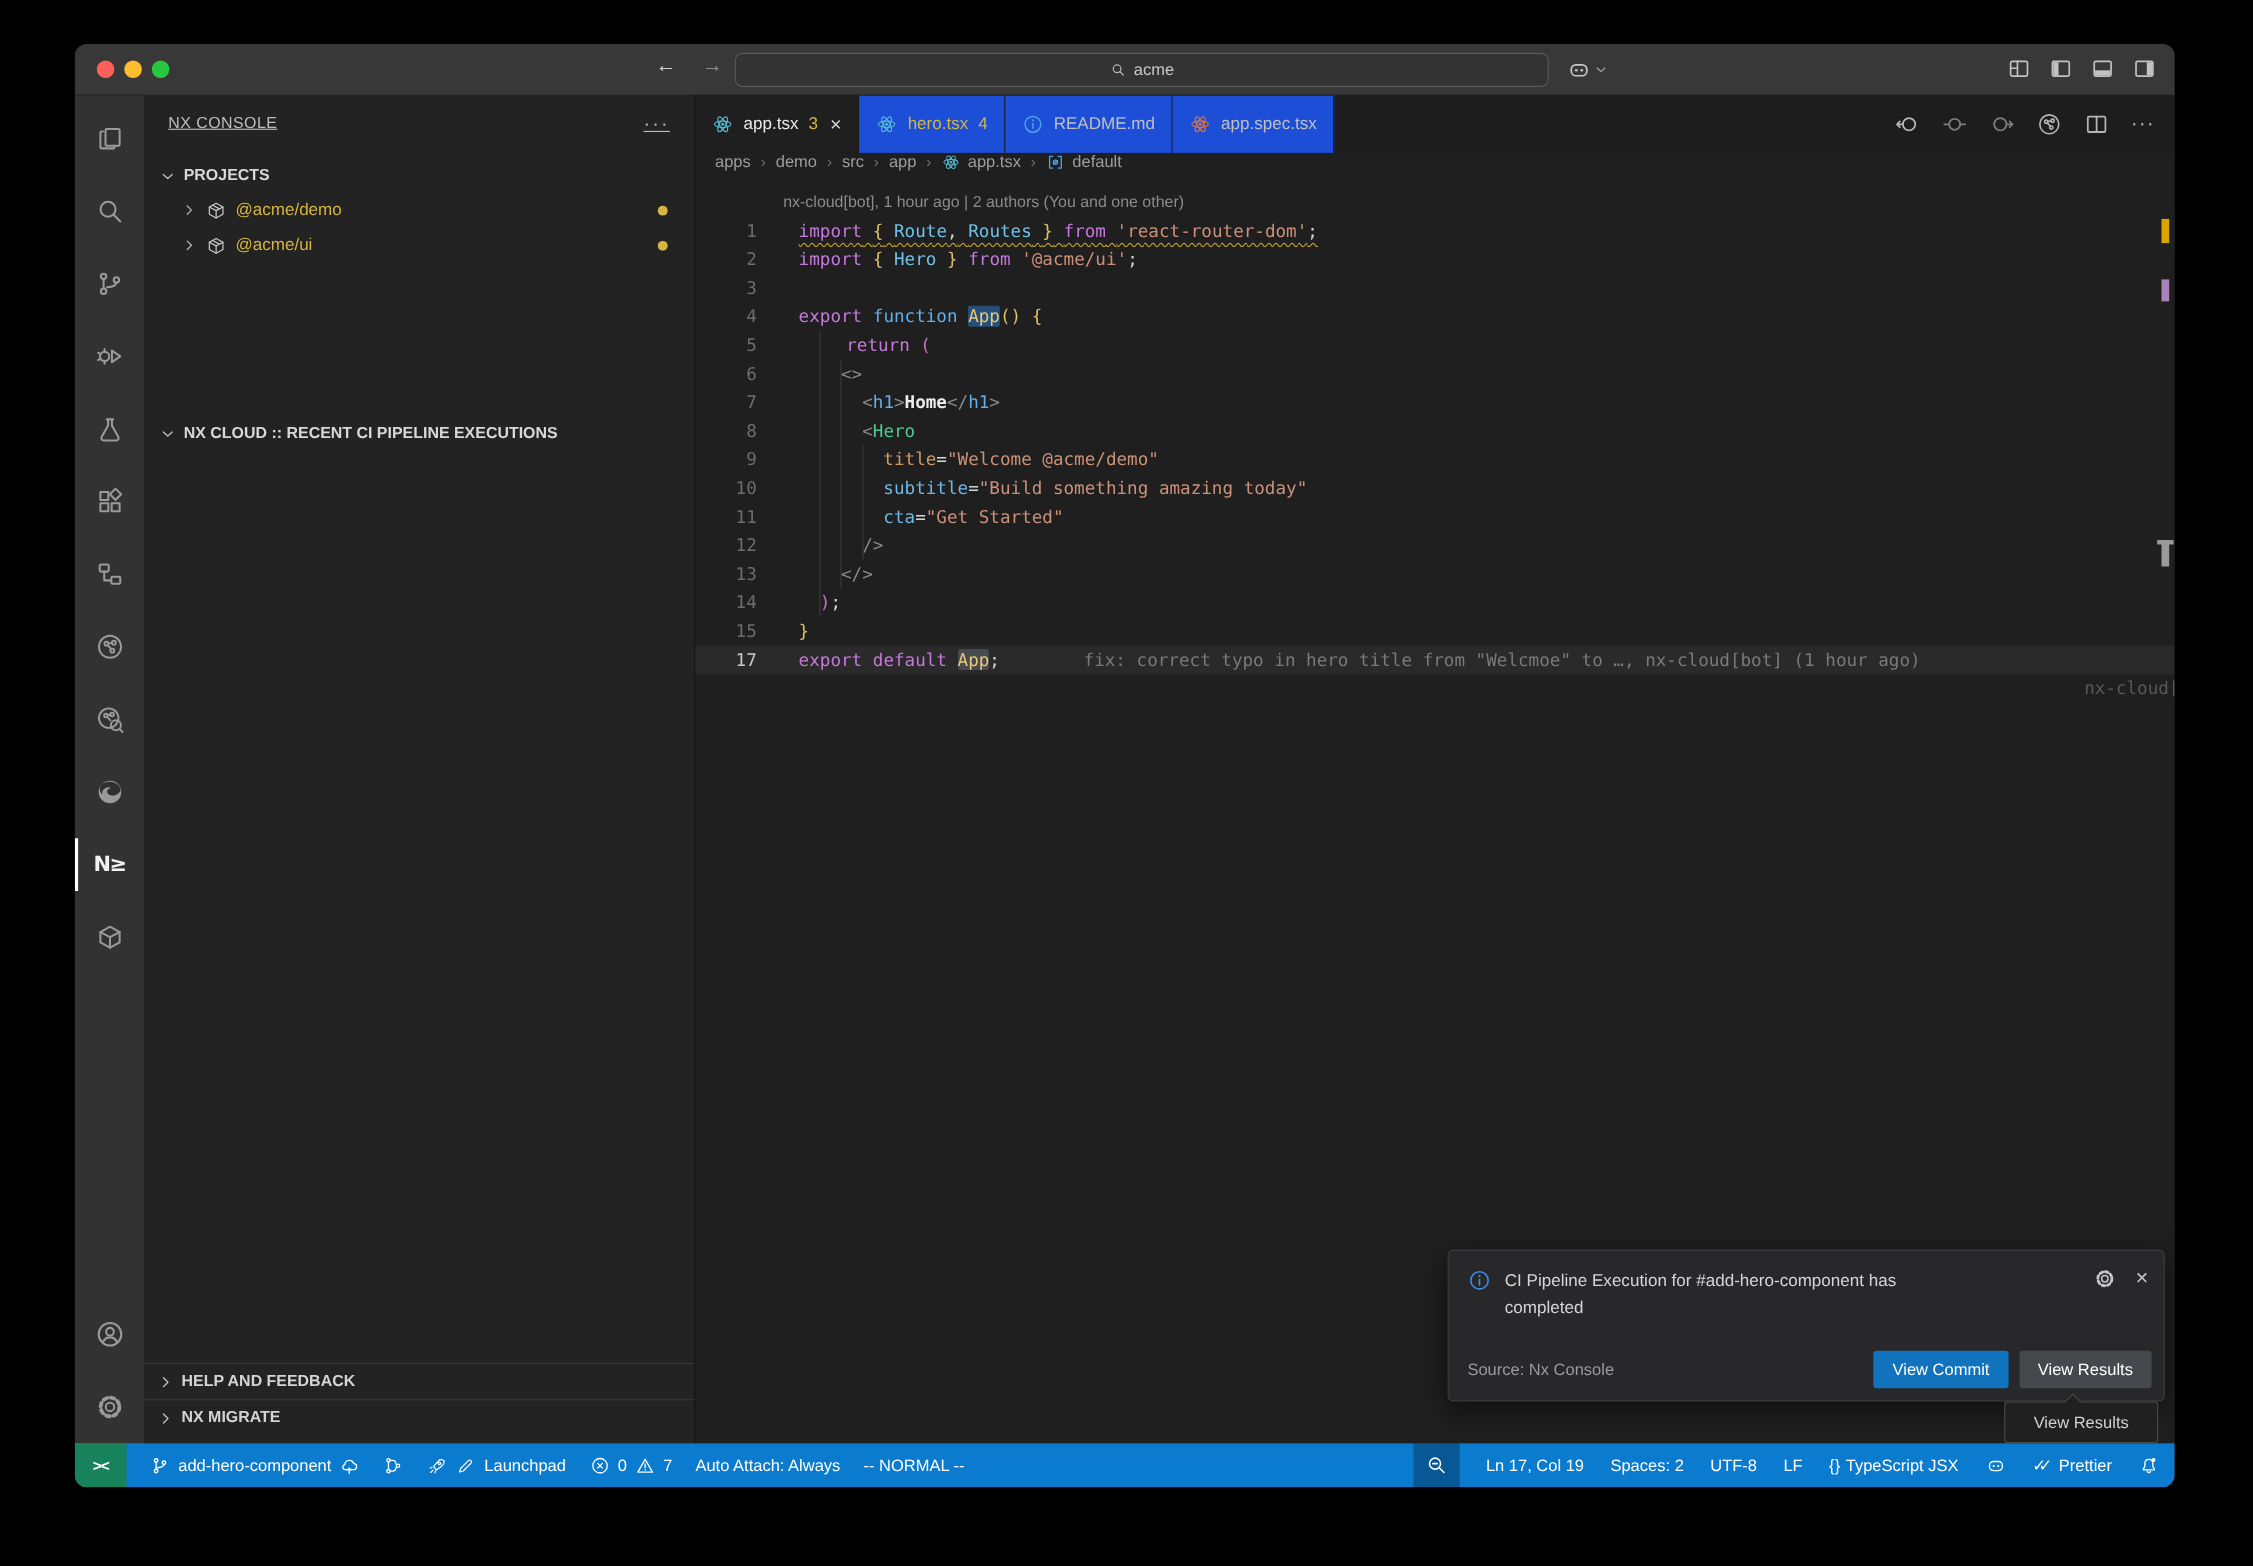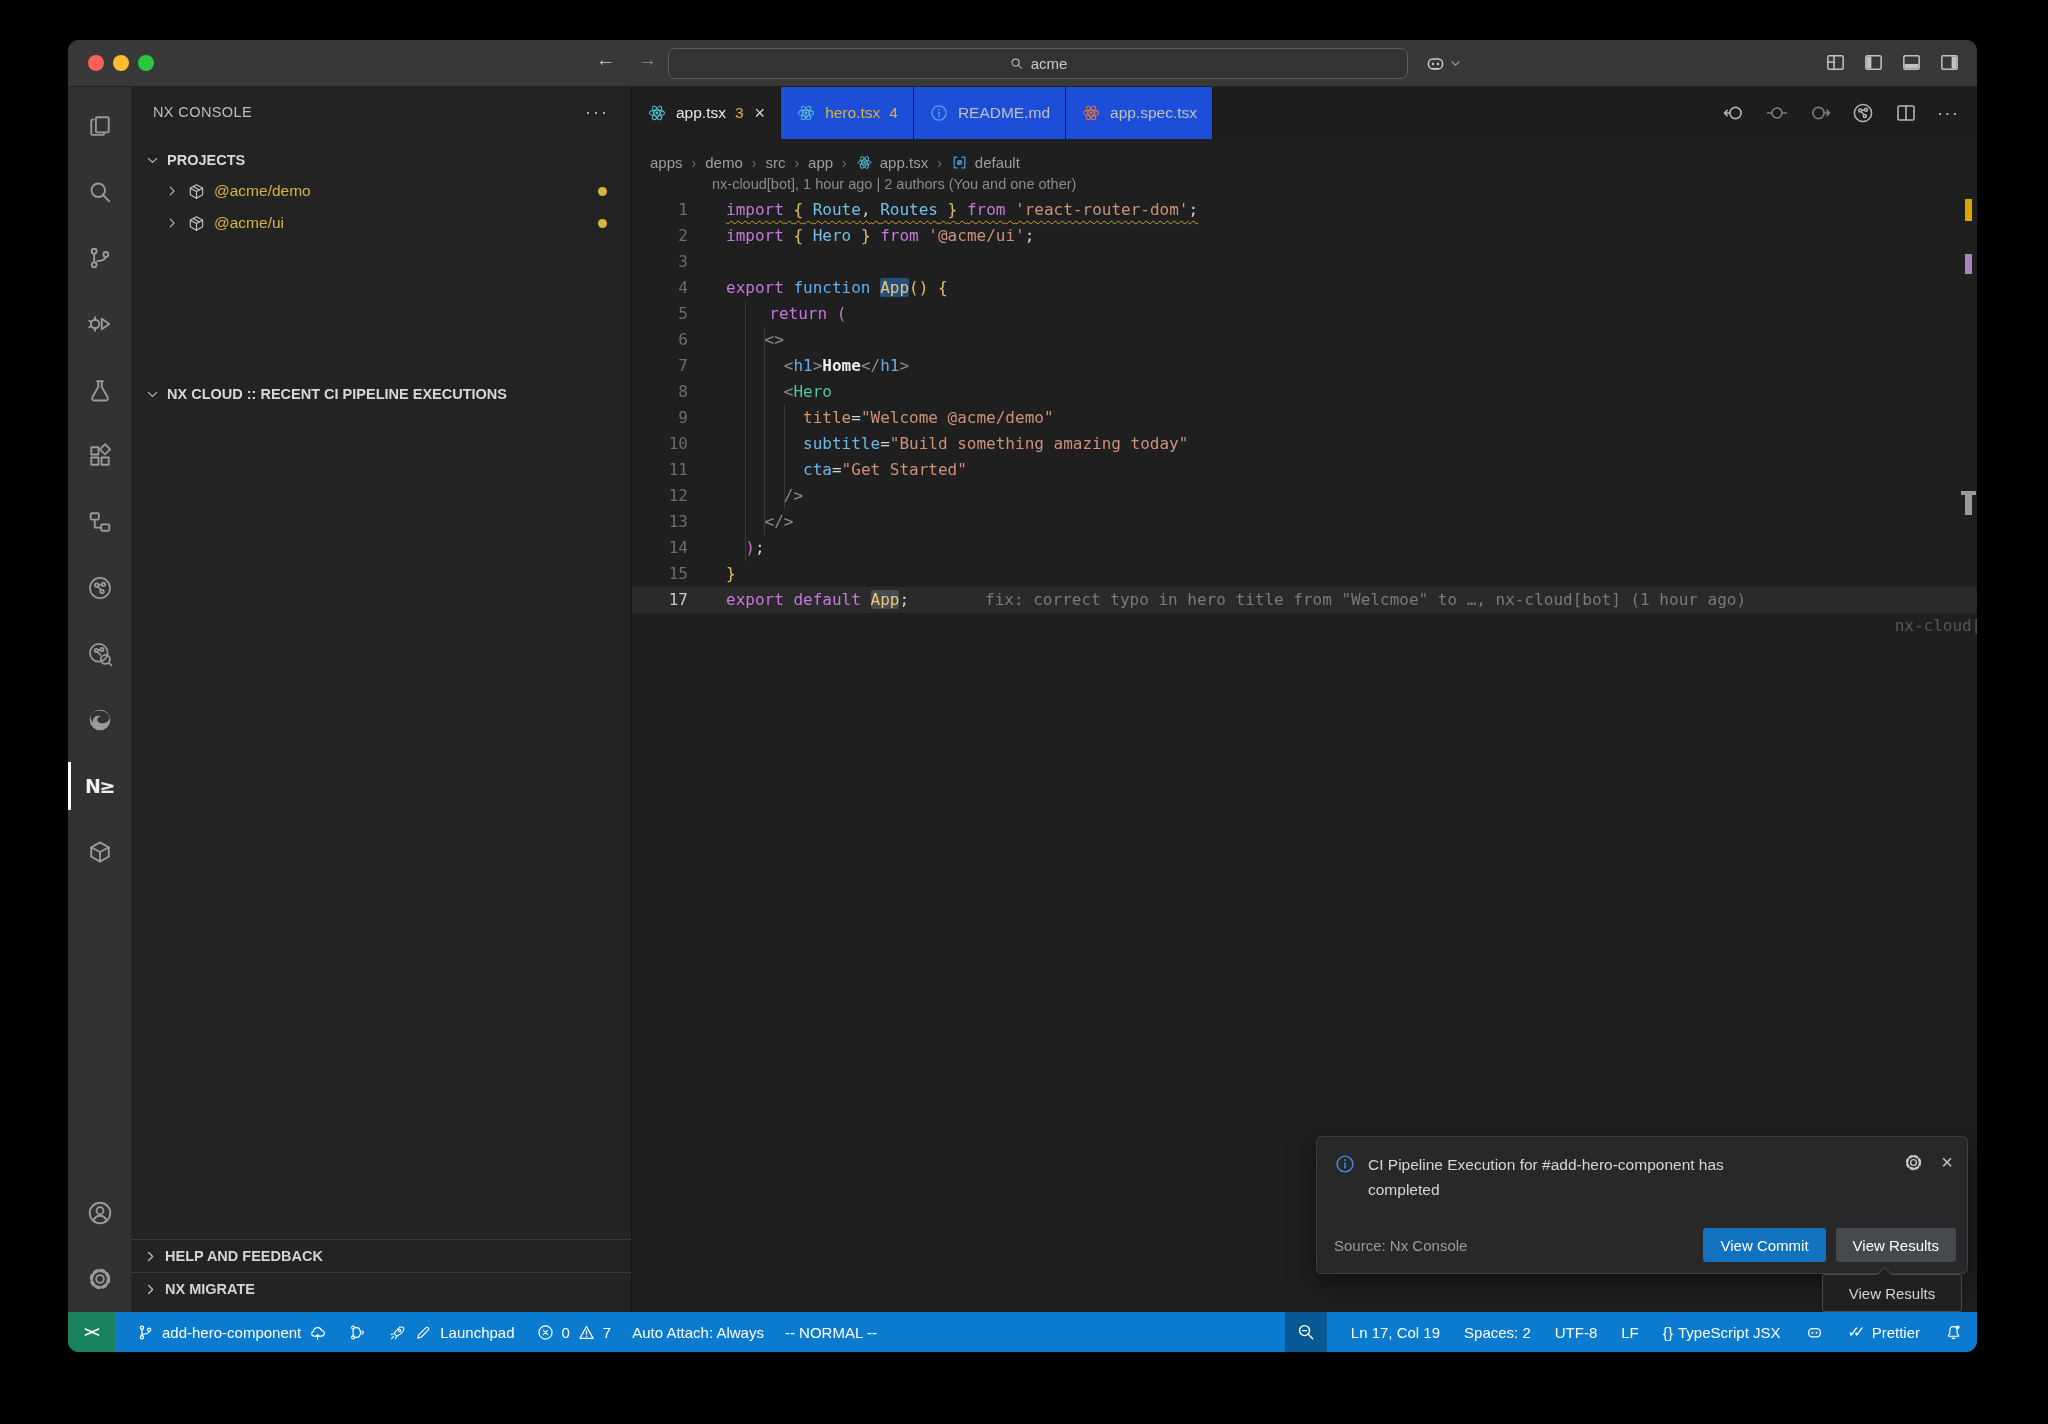--- a/index.html
+++ b/index.html
@@ -31,21 +31,21 @@
   .activitybar{width:63px;background:#323232;display:flex;flex-direction:column;align-items:center;padding-top:6px;flex:0 0 auto;}
   .ab-item{width:63px;height:66px;display:flex;align-items:center;justify-content:center;color:#9a9a9a;position:relative;}
   .ab-item .icon{width:28px;height:28px}
   .ab-item.active{color:#f0f0f0;}
   .ab-item.active::before{content:"";position:absolute;left:0;top:9px;bottom:9px;width:2.5px;background:#fff;}
   .ab-nx{font-weight:700;font-size:19px;letter-spacing:-1.5px;font-family:"DejaVu Sans",sans-serif;}
   .ab-spacer{margin-top:auto}
 
   
   .sidebar{width:500px;background:#232323;position:relative;border-right:1px solid #151515;flex:0 0 auto;color:#ccc;}
-  .sb-header{height:50px;display:flex;align-items:center;padding:0 22px;color:#bdbdbd;font-size:14.5px;letter-spacing:.4px;}
+  .sb-header{height:50px;display:flex;align-items:center;padding:0 22px;color:#bdbdbd;font-size:14.5px;letter-spacing:.4px;text-decoration:underline;}
   .sb-ellipsis{margin-left:auto;font-size:18px;letter-spacing:2px;color:#bdbdbd;line-height:10px;}
   .sb-sec-title{display:flex;align-items:center;gap:7px;font-weight:700;font-size:14.5px;color:#d8d8d8;height:30px;padding:0 8px 0 14px;}
   .sb-sec-title .icon{width:15px;height:15px;color:#bdbdbd}
   .sb-row{height:32px;display:flex;align-items:center;gap:8px;padding-left:34px;font-size:15.5px;}
   .sb-row .chev{width:14px;height:14px;color:#b5b5b5}
   .sb-row .icon.obj{width:19px;height:19px;color:#c9c9c9}
   .proj-label{color:var(--yellow)}
   .dot{width:9px;height:9px;border-radius:50%;background:var(--yellow);margin-left:auto;margin-right:24px;}
   .sb-projects{position:absolute;top:58px;left:0;right:0;}
   .sb-nxcloud{position:absolute;top:292px;left:0;right:0;}
@@ -63,21 +63,21 @@
     font-size:15.5px;color:#c0c0c0;}
   .tab.active{background:#1f1f1f;color:#e9e9e9;}
   .tab .icon{width:20px;height:20px}
   .tab .badge{color:var(--yellow);}
   .tab.modified .tlabel{color:var(--yellow);}
   .tab .close{color:#d8d8d8;font-size:18px;margin-left:2px;line-height:1;}
   .tab-actions{margin-left:auto;display:flex;align-items:center;gap:19px;padding-right:18px;color:#b5b5b5;}
   .tab-actions .icon{width:24px;height:24px}
   .tab-actions .dim{color:#7d7d7d}
   .tab-actions .more{font-size:19px;letter-spacing:1px;}
-  .breadcrumb{height:32px;display:flex;align-items:flex-end;padding-left:18px;gap:9px;color:#9d9d9d;font-size:15px;flex:0 0 auto;}
+  .breadcrumb{height:32px;display:flex;align-items:flex-start;padding-left:18px;gap:9px;color:#9d9d9d;font-size:15px;flex:0 0 auto;}
   .breadcrumb .sep{color:#737373;font-size:14px;}
   .breadcrumb .icon{width:17px;height:17px;margin-right:-2px}
 
   
   .code-area{flex:1;position:relative;font-family:"DejaVu Sans Mono","Liberation Mono",monospace;
     font-size:16px;line-height:26px;overflow:hidden;}
   .blame-header{height:26px;line-height:26px;color:#8b8b8b;font-size:14.5px;padding-left:80px;
     font-family:"Liberation Sans",sans-serif;}
   .code-line{height:26px;display:flex;white-space:pre;position:relative;}
   .code-line.current{background:rgba(255,255,255,.05);}

